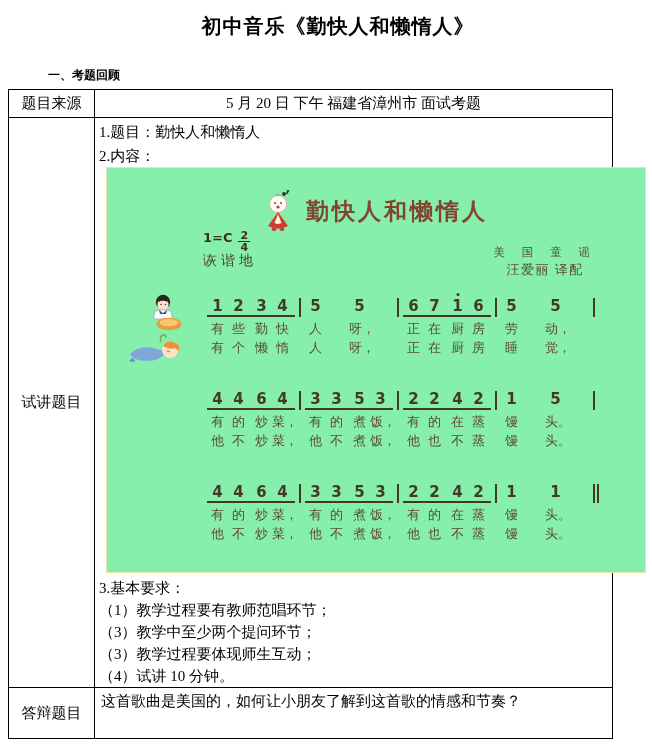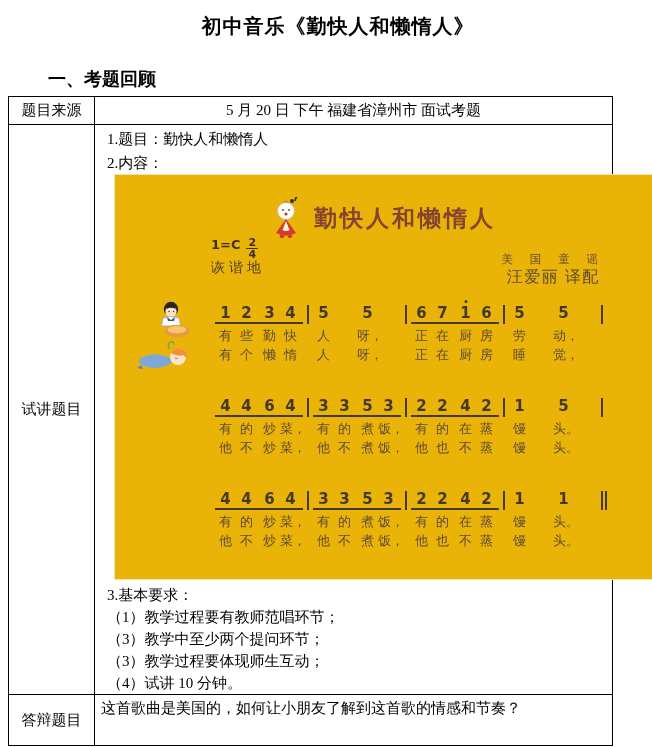--- a/index.html
+++ b/index.html
@@ -2,47 +2,47 @@
 <html><head>
 <meta charset="utf-8">
 <style>
   html,body{margin:0;padding:0;background:#fff;}
   body{width:652px;height:747px;overflow:hidden;position:relative;
        font-family:"Liberation Serif",serif;color:#000;}
 
   .page-title{font-family:"Liberation Sans",sans-serif;font-weight:700;
               font-size:20px;text-align:center;padding-top:13px;letter-spacing:1px;margin-left:24px;}
   .section-heading{font-family:"Liberation Sans",sans-serif;font-weight:700;
-                   font-size:18px;margin:27px 0 5px 48px;}
+                   font-size:12px;margin:27px 0 5px 48px;}
 
   table.exam-table{border-collapse:collapse;margin-left:8px;width:605px;table-layout:fixed;}
   .exam-table td{border:1.5px solid #000;font-size:15px;}
   td.hdr{width:85px;text-align:center;vertical-align:middle;padding:0;}
   td.src{text-align:center;height:25px;vertical-align:middle;}
-  td.lecture-cell{vertical-align:top;padding:2px 4px 0 12px;}
+  td.lecture-cell{vertical-align:top;padding:2px 4px 0 4px;}
   td.defense-cell{vertical-align:top;padding:3px 6px;height:44px;line-height:20px;}
   .lect-line1{line-height:25px;}
   .lect-line2{line-height:22px;}
   .lect-line3{line-height:22px;margin-top:4px;}
   .req-line{line-height:22px;}
 
   
   .sheet{position:relative;width:540px;height:406px;margin-left:7px;
-         background:#eab308;border:1px solid #efe3ae;box-sizing:border-box;}
+         background:#86efac;border:1px solid #efe3ae;box-sizing:border-box;}
   .sheet-title-row{position:absolute;top:22px;left:0;right:0;display:flex;
                    justify-content:center;align-items:center;gap:10px;}
   .sheet-title{font-size:23px;font-weight:700;letter-spacing:3px;color:#83432f;}
   .key-sig{position:absolute;left:96px;top:62px;display:flex;align-items:flex-start;gap:6px;
            font-family:"DejaVu Sans",sans-serif;font-weight:700;font-size:13px;color:#3c2f22;}
   .frac{display:inline-flex;flex-direction:column;align-items:center;font-size:11px;line-height:11px;}
   .frac .top{border-bottom:1.3px solid #3c2f22;padding:0 2px;}
   .tempo{position:absolute;left:96px;top:84px;font-size:14px;letter-spacing:4px;color:#4e3c2b;}
   .credits{position:absolute;right:48px;top:76px;text-align:center;color:#5d4a39;}
   .credit1{font-size:11.5px;letter-spacing:7px;line-height:17px;white-space:nowrap;}
-  .credit2{font-size:16px;letter-spacing:1.5px;line-height:17px;white-space:nowrap;}
+  .credit2{font-size:13px;letter-spacing:1.5px;line-height:17px;white-space:nowrap;}
 
   .cartoons{position:absolute;left:18px;top:126px;width:72px;}
   .cartoon{display:block;}
   .cartoon.sleeper{margin-top:2px;margin-left:2px;}
 
   .systems{position:absolute;left:96px;top:130px;}
   .system{display:flex;align-items:flex-start;margin-bottom:34px;}
   .measure{box-sizing:border-box;width:96px;padding:0 4px;}
   .m-row{display:flex;}
   .grp{width:44px;display:inline-flex;height:19px;box-sizing:border-box;}

